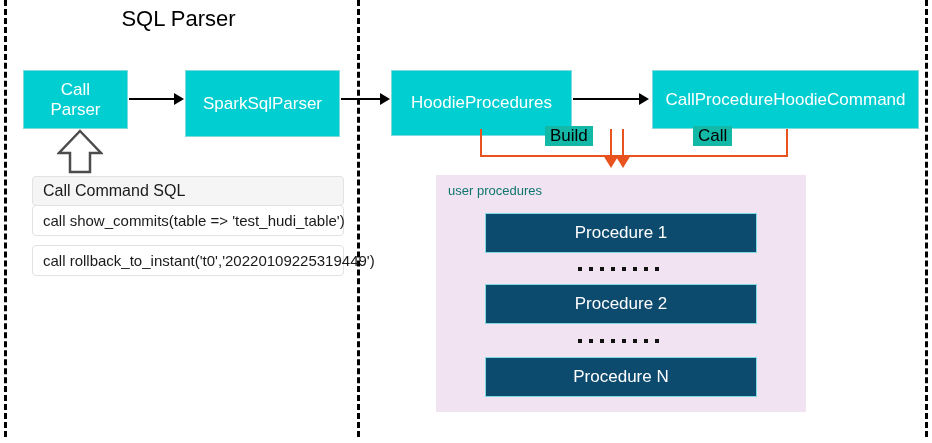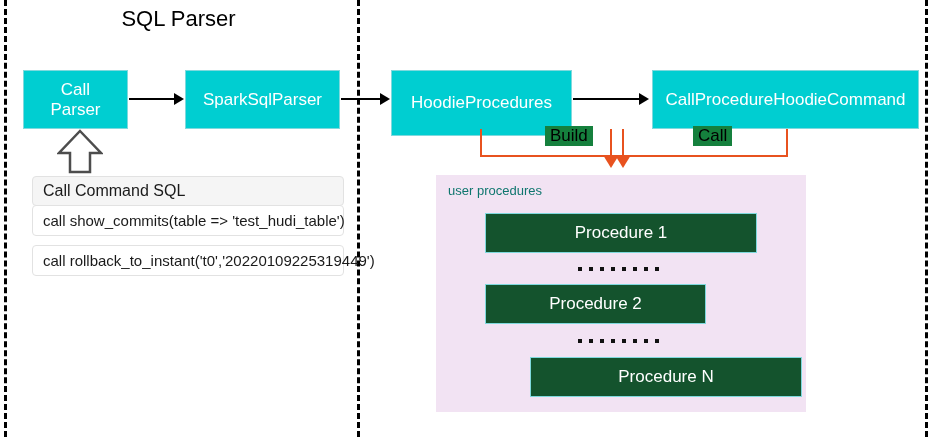--- a/index.html
+++ b/index.html
@@ -105,39 +105,39 @@
     width: 0;
     height: 0;
     border-left: 8px solid transparent;
     border-right: 8px solid transparent;
     border-top: 13px solid #E8521F;
   }
   .edge-label {
     position: absolute;
     font-size: 17px;
     color: #000000;
-    background: #15803d;
+    background: #14b8a6;
     padding: 0 5px;
     white-space: nowrap;
   }
 
   
   .proc-panel {
     position: absolute;
     background: #F2E3F3;
   }
   .proc-panel-label {
     position: absolute;
     font-size: 13px;
     color: #0f766e;
     white-space: nowrap;
   }
   .proc-box {
     position: absolute;
-    background: #14532d;
+    background: #0c4a6e;
     color: #ffffff;
     font-size: 17px;
     display: flex;
     align-items: center;
     justify-content: center;
     box-sizing: border-box;
     border: 1px solid #7fd9dd;
   }
   .dots {
     position: absolute;
@@ -164,21 +164,21 @@
   <div class="lane-title" style="left:2px; top:6px; width:353px;">SQL Parser</div>
 
   <div class="node two-line" style="left:23px; top:70px; width:105px; height:59px; flex-direction:column;">
     <span>Call</span>
     <span>Parser</span>
   </div>
 
   <div class="arrow-line" style="left:129px; top:98px; width:45px;"></div>
   <div class="arrow-head" style="left:174px; top:93px;"></div>
 
-  <div class="node" style="left:185px; top:70px; width:155px; height:59px;">SparkSqlParser</div>
+  <div class="node" style="left:185px; top:70px; width:155px; height:67px;">SparkSqlParser</div>
 
   <div class="arrow-line" style="left:341px; top:98px; width:39px;"></div>
   <div class="arrow-head" style="left:380px; top:93px;"></div>
 
   <svg class="block-arrow" style="left:57px; top:129px;" width="46" height="45" viewBox="0 0 46 45">
     <polygon points="23,2 44,24 33,24 33,43 13,43 13,24 2,24" fill="#ffffff" stroke="#4d4d4d" stroke-width="2.5" stroke-linejoin="miter"></polygon>
   </svg>
 
   <div class="sql-table" style="left:12px; top:176px; width:332px;">
     <div class="sql-row header" style="height:30px;">Call Command SQL</div>
@@ -215,28 +215,28 @@
     <i></i>
       <i></i>
       <i></i>
       <i></i>
       <i></i>
       <i></i>
       <i></i>
       <i></i>
   </div>
 
-  <div class="proc-box" style="left:485px; top:284px; width:221px; height:40px;">Procedure 2</div>
+  <div class="proc-box" style="left:485px; top:284px; width:272px; height:40px;">Procedure 2</div>
 
   <div class="dots" style="left:578px; top:339px;">
     <i></i>
       <i></i>
       <i></i>
       <i></i>
       <i></i>
       <i></i>
       <i></i>
       <i></i>
   </div>
 
-  <div class="proc-box" style="left:485px; top:357px; width:272px; height:40px;margin-left:45px;">Procedure N</div>
+  <div class="proc-box" style="left:485px; top:357px; width:272px; height:40px;">Procedure N</div>
 
 </div>
 
 </body></html>

